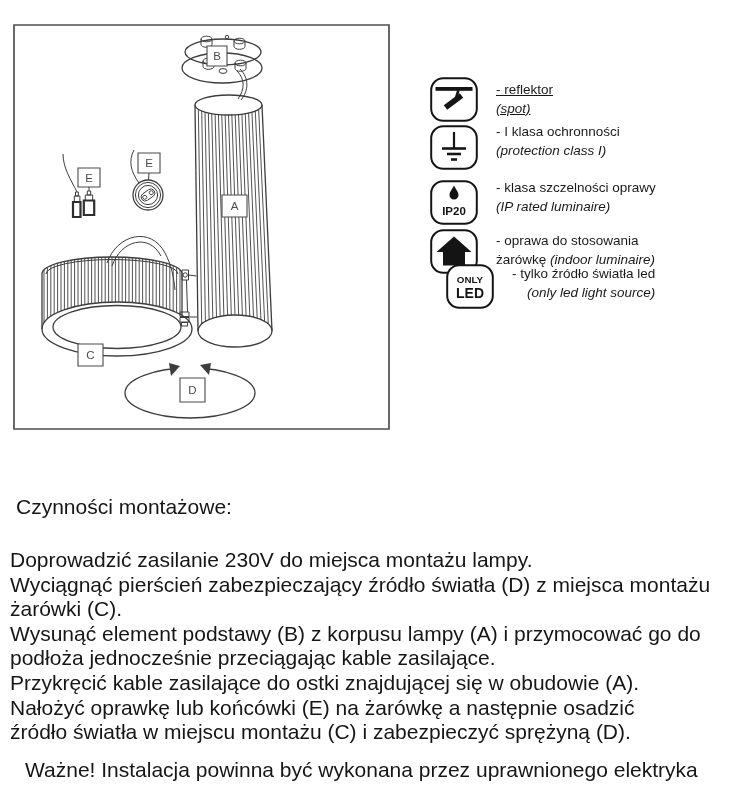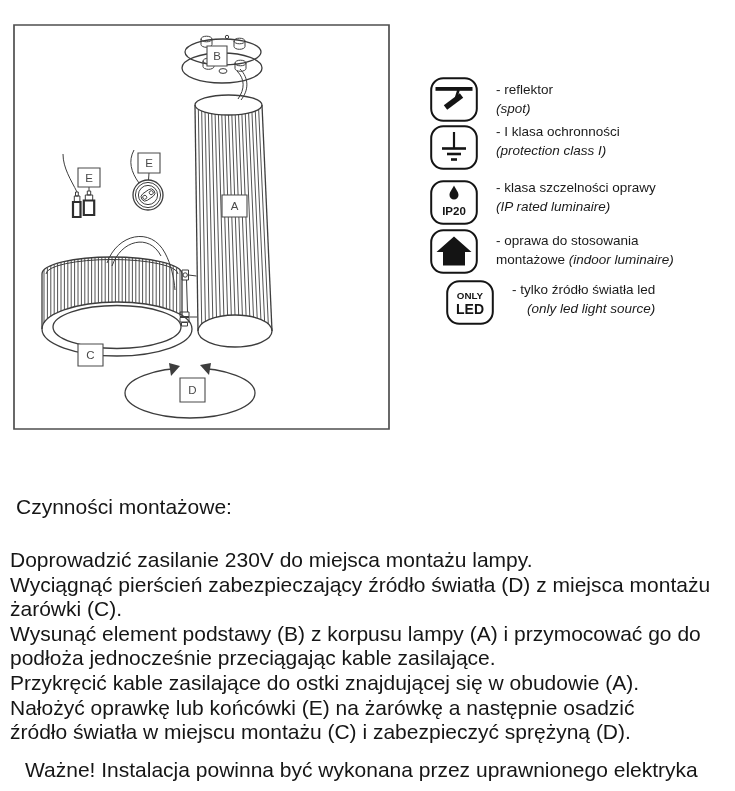--- a/index.html
+++ b/index.html
@@ -15,25 +15,25 @@
   .part-label-box{fill:#ffffff;stroke:#4a4a4a;stroke-width:1.1;}
   .part-label-text{font-size:11.5px;fill:#4a4a4a;text-anchor:middle;}
   .ln{stroke:#3d3d3d;fill:none;stroke-width:1.3;}
   .lnthin{stroke:#3d3d3d;fill:none;stroke-width:1;}
   
   .legend-row{position:absolute;left:430px;display:flex;gap:18px;align-items:flex-start;}
   .legend-row .licon{width:48px;height:44px;flex:0 0 auto;}
   .legend-row .licon svg{display:block;}
   .ltext{font-size:13.5px;line-height:18.5px;color:#1a1a1a;white-space:nowrap;}
   .ltext .it{font-style:italic;}
-  .r0{top:77px;} .r0 .ltext{margin-top:4px;}
+  .r0{top:77px;text-decoration:underline;} .r0 .ltext{margin-top:4px;}
   .r1{top:125px;} .r1 .ltext{margin-top:-2px;}
   .r2{top:180px;} .r2 .ltext{margin-top:-1px;}
   .r3{top:229px;} .r3 .ltext{margin-top:3px;}
-  .r4{top:280px;padding-left:16px;} .r4 .ltext{margin-top:1px;text-align:right;}
+  .r4{top:264px;padding-left:16px;} .r4 .ltext{margin-top:1px;text-align:right;}
   .icon-frame{fill:#ffffff;stroke:#141414;stroke-width:2;}
   .icon-ink{fill:#141414;}
   .icon-stroke{stroke:#141414;fill:none;}
   .icon-text{font-weight:bold;fill:#141414;text-anchor:middle;}
   
   .heading{position:absolute;left:16px;top:495px;font-size:21px;line-height:24.6px;}
   .body-text{position:absolute;left:10px;top:548px;font-size:21px;line-height:24.6px;white-space:pre-line;width:725px;}
   .warning{position:absolute;left:25px;top:758px;font-size:21px;line-height:24.6px;white-space:nowrap;}
 </style>
 </head>
@@ -267,21 +267,21 @@
 
     <div class="legend-row r3">
       <div class="licon">
         <svg viewBox="0 0 48 45" width="48" height="45">
           <rect class="icon-frame" x="1.2" y="1.2" width="45.6" height="42.6" rx="12"></rect>
           <polygon class="icon-ink" points="24,7.5 41.5,23 35,23 35,36.5 13,36.5 13,23 6.5,23"></polygon>
         </svg>
       </div>
       <div class="ltext">
         <div>- oprawa do stosowania</div>
-        <div><span>montażowe </span><span class="it">(indoor luminaire)</span></div>
+        <div><span>żarówkę </span><span class="it">(indoor luminaire)</span></div>
       </div>
     </div>
 
     <div class="legend-row r4">
       <div class="licon">
         <svg viewBox="0 0 48 45" width="48" height="45">
           <rect class="icon-frame" x="1.2" y="1.2" width="45.6" height="42.6" rx="12"></rect>
           <text class="icon-text" x="24" y="19" font-size="9.8">ONLY</text>
           <text class="icon-text" x="24" y="34" font-size="14">LED</text>
         </svg>

